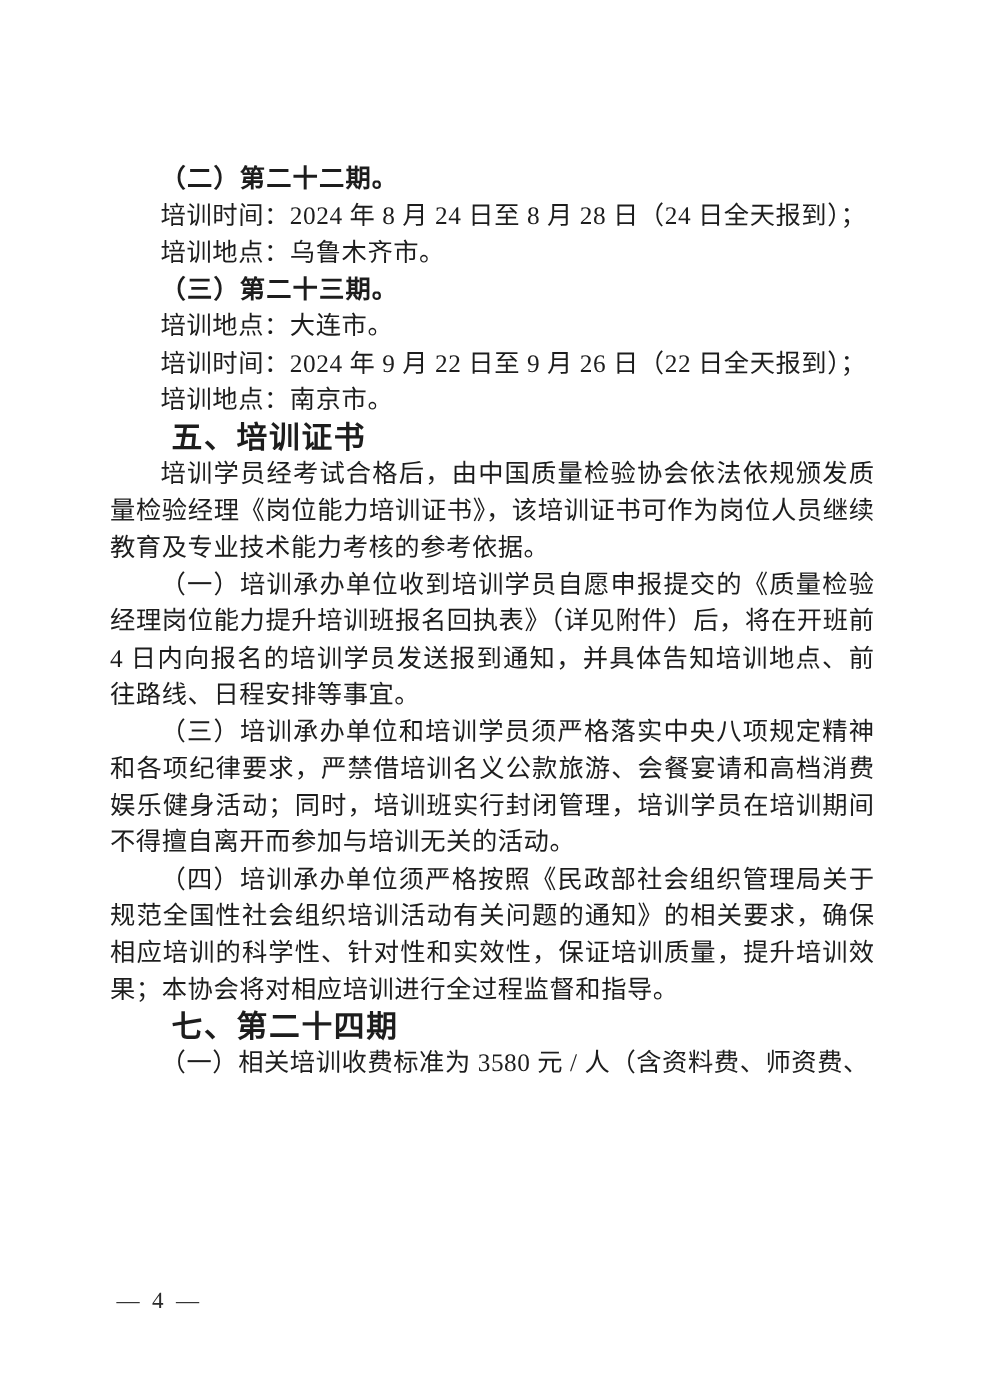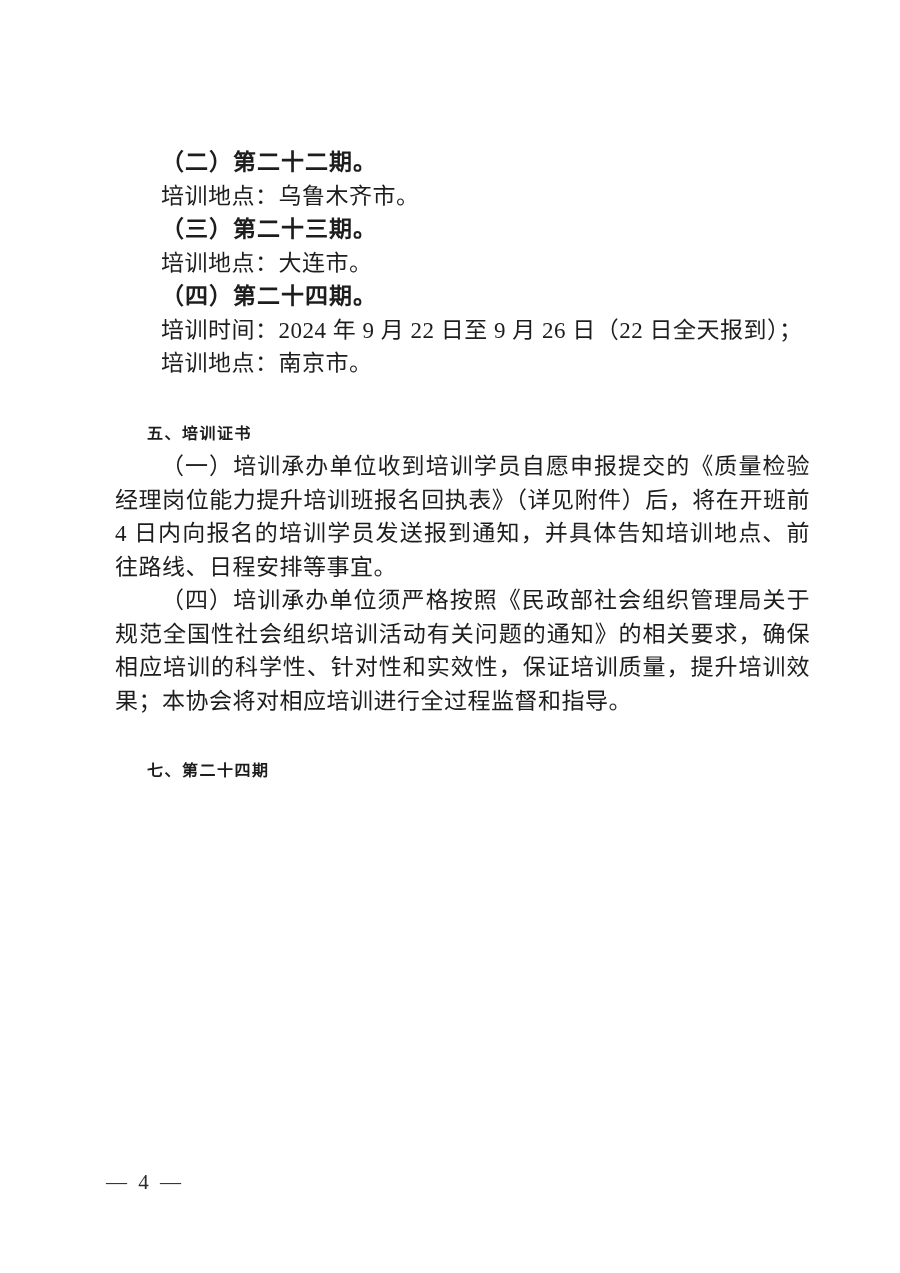--- a/index.html
+++ b/index.html
@@ -11,21 +11,21 @@
   .page {
     position: relative;
     width: 900px;
     height: 1273px;
     background: #ffffff;
     overflow: hidden;
     font-family: "Liberation Serif", "DejaVu Serif", serif;
   }
   .content {
     position: absolute;
-    left: 115px;
+    left: 100px;
     top: 146px;
     width: 695px;
     color: #1d1d1d;
   }
   .content p {
     margin: 0;
     padding: 0;
     font-size: 23px;
     line-height: 33.5px;
     letter-spacing: 0.5px;
@@ -34,45 +34,47 @@
     font-family: "Liberation Serif", "DejaVu Serif", serif;
     color: #1d1d1d;
   }
   .content p.sub {
     font-weight: bold;
     letter-spacing: 1px;
   }
   .content p.head {
     font-weight: bold;
     font-family: "Liberation Sans", "DejaVu Sans", sans-serif;
-    font-size: 16px;
+    font-size: 28px;
     letter-spacing: 1.5px;
-    margin-top: 36px;
   }
   .footer {
     position: absolute;
     left: 106px;
     top: 1170px;
     font-size: 21px;
     letter-spacing: 3px;
     color: #2a2a2a;
     font-family: "Liberation Serif", "DejaVu Serif", serif;
   }
 </style>
 </head>
 <body>
 
 <div class="page">
   <div class="content" id="doc-blocks">
       <p class="sub">（二）第二十二期。</p>
+      <p class="body">培训时间：2024 年 8 月 24 日至 8 月 28 日（24 日全天报到）；</p>
       <p class="body">培训地点：乌鲁木齐市。</p>
       <p class="sub">（三）第二十三期。</p>
       <p class="body">培训地点：大连市。</p>
-      <p class="sub">（四）第二十四期。</p>
       <p class="body">培训时间：2024 年 9 月 22 日至 9 月 26 日（22 日全天报到）；</p>
       <p class="body">培训地点：南京市。</p>
       <p class="head">五、培训证书</p>
+      <p class="body">培训学员经考试合格后，由中国质量检验协会依法依规颁发质量检验经理《岗位能力培训证书》，该培训证书可作为岗位人员继续教育及专业技术能力考核的参考依据。</p>
       <p class="body">（一）培训承办单位收到培训学员自愿申报提交的《质量检验经理岗位能力提升培训班报名回执表》（详见附件）后，将在开班前 4 日内向报名的培训学员发送报到通知，并具体告知培训地点、前往路线、日程安排等事宜。</p>
+      <p class="body">（三）培训承办单位和培训学员须严格落实中央八项规定精神和各项纪律要求，严禁借培训名义公款旅游、会餐宴请和高档消费娱乐健身活动；同时，培训班实行封闭管理，培训学员在培训期间不得擅自离开而参加与培训无关的活动。</p>
       <p class="body">（四）培训承办单位须严格按照《民政部社会组织管理局关于规范全国性社会组织培训活动有关问题的通知》的相关要求，确保相应培训的科学性、针对性和实效性，保证培训质量，提升培训效果；本协会将对相应培训进行全过程监督和指导。</p>
       <p class="head">七、第二十四期</p>
+      <p class="body">（一）相关培训收费标准为 3580 元 / 人（含资料费、师资费、</p>
     </div>
   <div class="footer">— 4 —</div>
 </div>
 
 </body></html>

